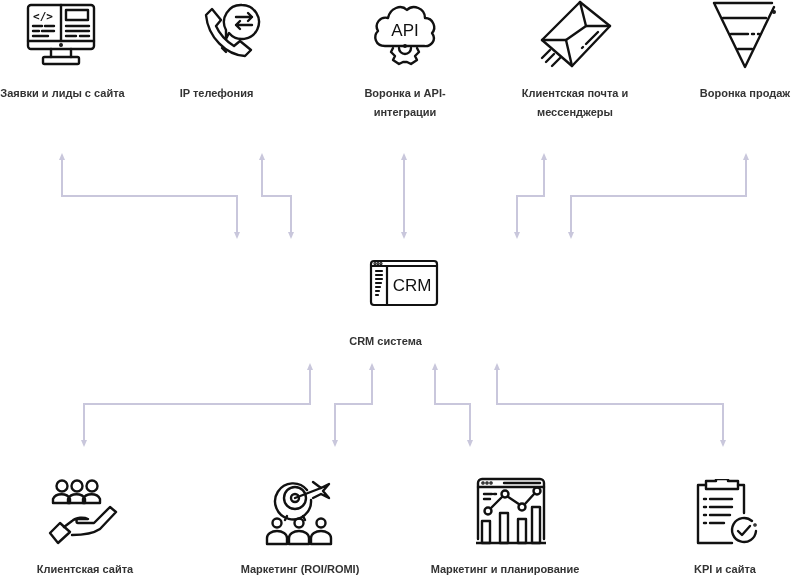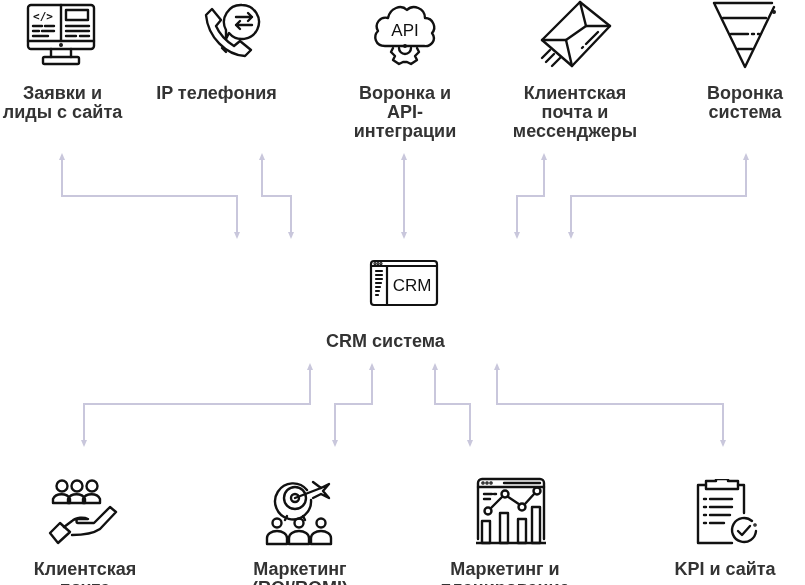--- a/index.html
+++ b/index.html
@@ -1,18 +1,18 @@
 <!DOCTYPE html>
 <html><head>
   <meta charset="utf-8">
   <style>
     html, body { margin: 0; padding: 0; background: #ffffff; }
     body { width: 805px; height: 585px; position: relative; overflow: hidden;
            font-family: "Liberation Sans", sans-serif; }
-    .label { position: absolute; font-weight: bold; font-size: 18px; line-height: 19px;
+    .label { position: absolute; font-weight: bold; font-size: 11px; line-height: 19px;
              color: #333333; text-align: center; white-space: normal; }
     svg.connectors { position: absolute; left: 0; top: 0; }
     .ico { position: absolute; }
   </style>
 </head>
 <body>
 
 <svg class="connectors" width="805" height="585">
   <defs>
     <marker id="ah" markerWidth="6" markerHeight="6" refX="3" refY="3" orient="auto" markerUnits="userSpaceOnUse">
@@ -112,21 +112,21 @@
 </svg>
 <div class="label" style="left:500px;top:84px;width:150px">Клиентская почта и мессенджеры</div>
 
 <svg class="ico" style="left:710px;top:1px" width="70" height="68" viewBox="0 0 70 68" fill="none" stroke="#111" stroke-width="2.4" stroke-linecap="round" stroke-linejoin="round">
   <path d="M4 2 L62 2 M64 6 L35 66 L4 2"></path>
   <path d="M13 17 L56 17"></path>
   <path d="M21 33 L38 33 M42 33 L44 33 M48 33 L49 33"></path>
   <path d="M28 48 L42 48"></path>
   <circle cx="64" cy="11" r="0.8" fill="#111"></circle>
 </svg>
-<div class="label" style="left:685px;top:84px;width:120px">Воронка система</div>
+<div class="label" style="left:685px;top:84px;width:120px">Воронка продаж</div>
 
 <svg class="ico" style="left:369px;top:259px" width="70" height="48" viewBox="0 0 70 48" fill="none" stroke="#111" stroke-width="2.2" stroke-linecap="round" stroke-linejoin="round">
   <rect x="2" y="2" width="66" height="44" rx="3"></rect>
   <line x1="2" y1="7" x2="68" y2="7"></line>
   <circle cx="6" cy="4.5" r="0.5" fill="#111"></circle>
   <circle cx="9" cy="4.5" r="0.5" fill="#111"></circle>
   <circle cx="12" cy="4.5" r="0.5" fill="#111"></circle>
   <line x1="18" y1="7" x2="18" y2="46"></line>
   <path d="M7 12 H13 M7 16 H13 M7 20 H13 M7 24 H12 M7 28 H11 M7 32 H10 M7 36 H9"></path>
   <text x="43" y="32" font-family="Liberation Sans, sans-serif" font-size="17" fill="#111" stroke="none" text-anchor="middle">CRM</text>
@@ -136,21 +136,21 @@
 <svg class="ico" style="left:48px;top:477px" width="72" height="70" viewBox="0 0 72 70" fill="none" stroke="#111" stroke-width="2.4" stroke-linecap="round" stroke-linejoin="round">
   <circle cx="14" cy="9" r="5.5"></circle>
   <circle cx="29" cy="9" r="5.5"></circle>
   <circle cx="44" cy="9" r="5.5"></circle>
   <path d="M5 26 V22 A9 7 0 0 1 22 22 V26 Z"></path>
   <path d="M20 26 V22 A9 7 0 0 1 37 22 V26 Z"></path>
   <path d="M35 26 V22 A9 7 0 0 1 52 22 V26 Z"></path>
   <path d="M2 56 L12 46 L22 55 L10 66 Z"></path>
   <path d="M16 50 L24 44 C28 40 36 40 40 42 L30 42 C28 42 28 46 30 46 L46 46 L62 30 L68 35 L52 52 C46 56 36 58 24 58"></path>
 </svg>
-<div class="label" style="left:15px;top:560px;width:140px">Клиентская почта</div>
+<div class="label" style="left:15px;top:560px;width:140px">Клиентская сайта</div>
 
 <svg class="ico" style="left:263px;top:478px" width="72" height="70" viewBox="0 0 72 70" fill="none" stroke="#111" stroke-width="2.4" stroke-linecap="round" stroke-linejoin="round">
   <path d="M44 12 A18 18 0 1 0 48 22"></path>
   <circle cx="32" cy="20" r="11"></circle>
   <circle cx="32" cy="20" r="4"></circle>
   <path d="M32 20 L58 10"></path>
   <path d="M50 4 L58 10 L66 6 L60 13 L66 20 L58 16 L50 20"></path>
   <path d="M24 38 L22 42 M40 38 L42 42"></path>
   <circle cx="14" cy="45" r="4.5"></circle>
   <circle cx="36" cy="45" r="4.5"></circle>

